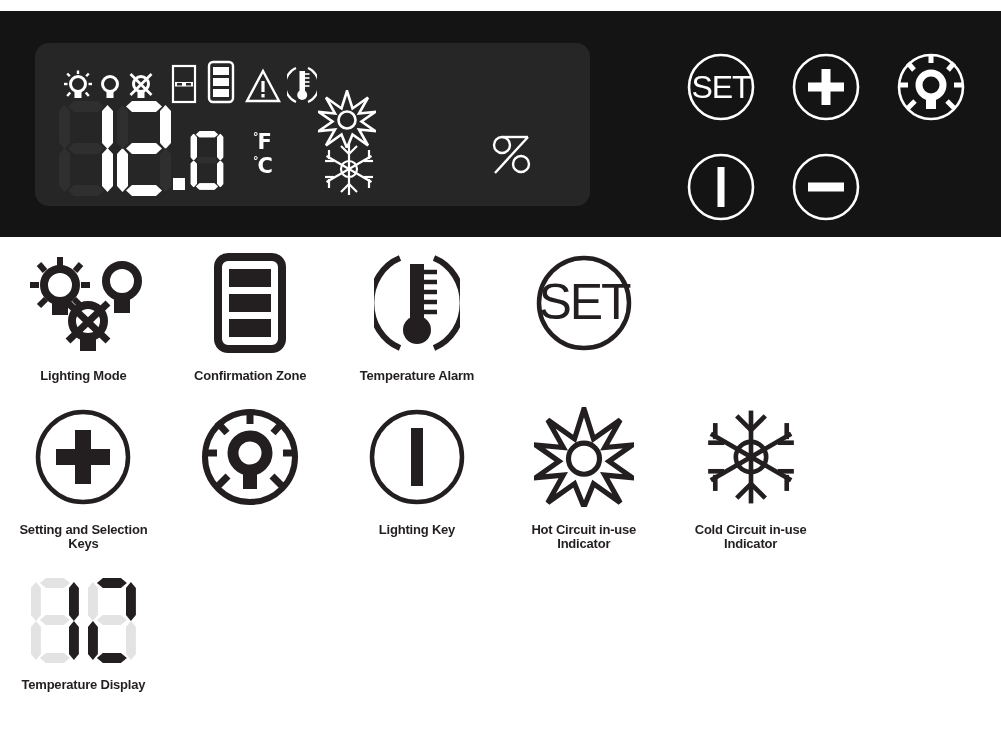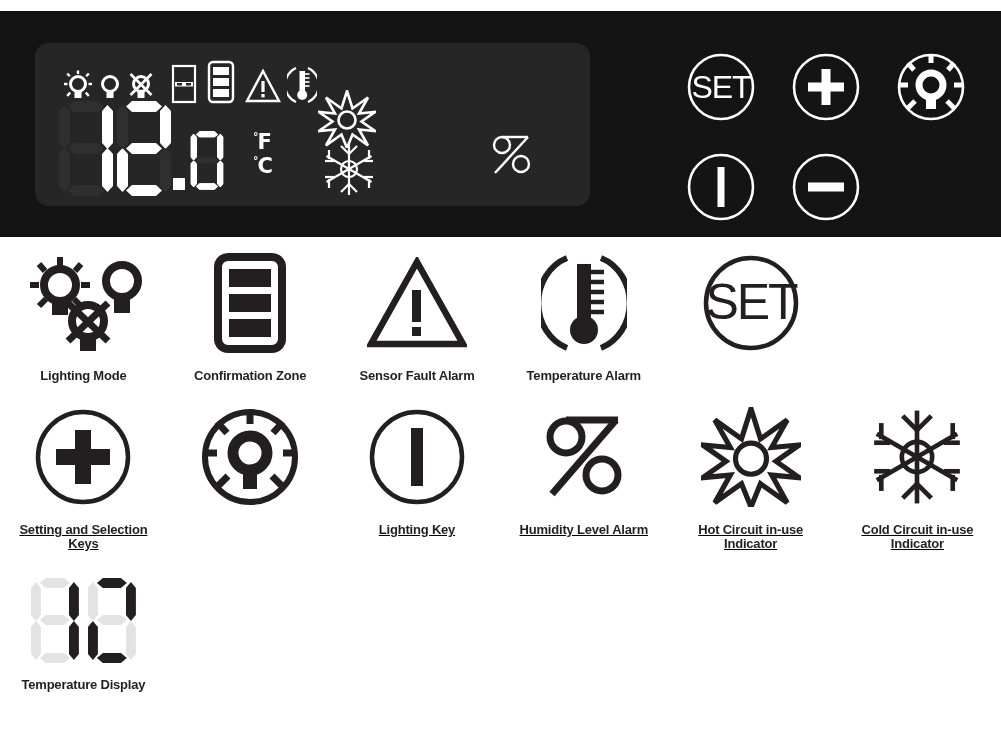--- a/index.html
+++ b/index.html
@@ -148,21 +148,21 @@
     margin-top: 10px;
     text-align: center;
     color: #231f20;
     font-family: "Liberation Sans", sans-serif;
     font-weight: bold;
     font-size: 13px;
     line-height: 14px;
     letter-spacing: -0.2px;
     width: 150px;
   }
-  #legend-row-2 { margin-top: 18px; text-decoration: underline; }
+  #legend-row-2 { margin-top: 18px; }
   #legend-row-3 { margin-top: 22px; }
   #legend-row-3 .legend-art { height: 95px; }
 
   
   .legend-seg-wrap { display: flex; gap: 7px; }
   .legend-seg-digit {
     position: relative;
     width: 50px;
     height: 85px;
   }
@@ -405,30 +405,20 @@
         <svg width="72" height="100" viewBox="0 0 72 100">
           <rect x="4" y="4" width="64" height="92" rx="10" fill="none" stroke="#231f20" stroke-width="8"></rect>
           <rect x="15" y="16" width="42" height="18" fill="#231f20"></rect>
           <rect x="15" y="41" width="42" height="18" fill="#231f20"></rect>
           <rect x="15" y="66" width="42" height="18" fill="#231f20"></rect>
         </svg>
       </div>
       <div class="legend-label">Confirmation Zone</div>
     </div>
 
-    <div class="legend-cell">
-      <div class="legend-art">
-        <svg width="100" height="92" viewBox="0 0 100 92">
-          <path d="M50 5 L96 87 L4 87 Z" fill="none" stroke="#231f20" stroke-width="6.5" stroke-linejoin="miter"></path>
-          <rect x="45" y="33" width="9" height="32" fill="#231f20"></rect>
-          <rect x="45" y="70" width="9" height="9" fill="#231f20"></rect>
-        </svg>
-      </div>
-      <div class="legend-label">Sensor Fault Alarm</div>
-    </div>
 
     <div class="legend-cell">
       <div class="legend-art">
         <svg width="86" height="100" viewBox="0 0 86 100">
           <path d="M26 5 A 44 48 0 0 0 26 95" fill="none" stroke="#231f20" stroke-width="6"></path>
           <path d="M60 5 A 44 48 0 0 1 60 95" fill="none" stroke="#231f20" stroke-width="6"></path>
           <rect x="36" y="11" width="14" height="58" fill="#231f20"></rect>
           <circle cx="43" cy="77" r="14" fill="#231f20"></circle>
           <g stroke="#231f20" stroke-width="4.5">
             <line x1="50" y1="19" x2="63" y2="19"></line>
@@ -487,31 +477,20 @@
     <div class="legend-cell">
       <div class="legend-art">
         <svg width="100" height="100" viewBox="0 0 100 100">
           <circle cx="50" cy="50" r="45" fill="none" stroke="#231f20" stroke-width="4.5"></circle>
           <rect x="44" y="21" width="12" height="58" fill="#231f20"></rect>
         </svg>
       </div>
       <div class="legend-label">Lighting Key</div>
     </div>
 
-    <div class="legend-cell">
-      <div class="legend-art">
-        <svg width="84" height="88" viewBox="0 0 84 88">
-          <circle cx="24" cy="24" r="16" fill="none" stroke="#231f20" stroke-width="7"></circle>
-          <circle cx="60" cy="62" r="16" fill="none" stroke="#231f20" stroke-width="7"></circle>
-          <line x1="74" y1="7" x2="10" y2="81" stroke="#231f20" stroke-width="7"></line>
-          <line x1="24" y1="7" x2="76" y2="7" stroke="#231f20" stroke-width="7"></line>
-        </svg>
-      </div>
-      <div class="legend-label">Humidity Level Alarm</div>
-    </div>
 
     <div class="legend-cell">
       <div class="legend-art">
         <svg width="100" height="100" viewBox="0 0 58 58">
           <path d="M29 1 L34.5 18.5 L50 7.5 L41 23.5 L57 22 L43.5 31.5 L57 41 L41 39.5 L50 55.5 L34.5 44.5 L29 58 L23.5 44.5 L8 55.5 L17 39.5 L1 41 L14.5 31.5 L1 22 L17 23.5 L8 7.5 L23.5 18.5 Z" fill="none" stroke="#231f20" stroke-width="3" stroke-linejoin="miter"></path>
           <circle cx="29" cy="30" r="9" fill="none" stroke="#231f20" stroke-width="3"></circle>
         </svg>
       </div>
       <div class="legend-label">Hot Circuit in-use Indicator</div>
     </div>

